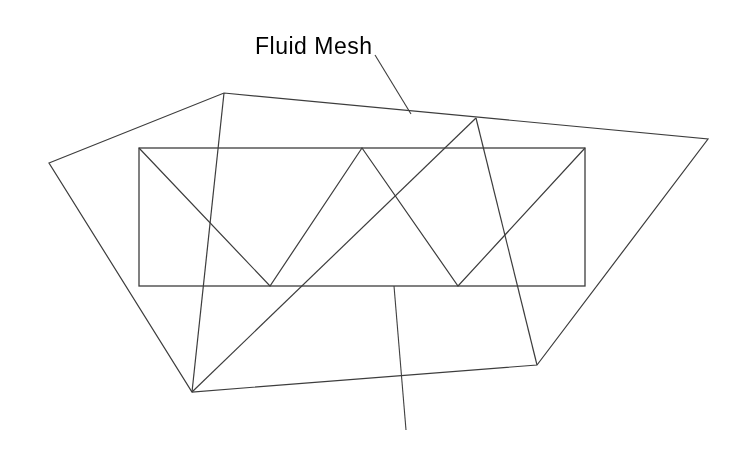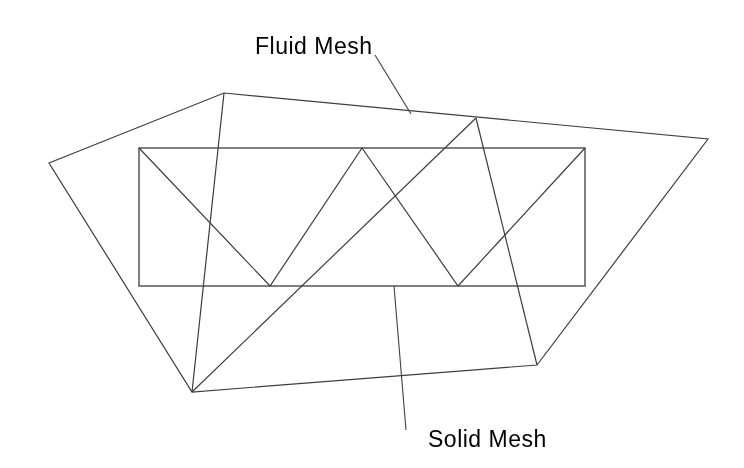--- a/index.html
+++ b/index.html
@@ -40,14 +40,13 @@
       <polygon points="49,163 224,93 708,139 537,365 192,392" stroke-width="1.2" fill="none" stroke="#3d3d3d"></polygon>
       <line x1="224" y1="93" x2="192" y2="392" stroke-width="1.2" fill="none" stroke="#3d3d3d"></line>
       <line x1="192" y1="392" x2="476" y2="118" stroke-width="1.2" fill="none" stroke="#3d3d3d"></line>
       <line x1="476" y1="118" x2="537" y2="365" stroke-width="1.2" fill="none" stroke="#3d3d3d"></line>
       <rect x="139" y="148" width="446" height="138" stroke-width="1.3" fill="none" stroke="#3d3d3d"></rect>
       <polyline points="139,148 270,286 362,148 458,286 585,148" stroke-width="1.2" fill="none" stroke="#3d3d3d"></polyline>
       <line x1="375" y1="55" x2="411" y2="114" stroke-width="1.1" fill="none" stroke="#3d3d3d"></line>
       <line x1="394" y1="286" x2="406" y2="430" stroke-width="1.1" fill="none" stroke="#3d3d3d"></line>
     </svg>
   <div class="mesh-label" id="fluid-label">Fluid Mesh</div>
-  <div class="mesh-label" id="solid-label">Solid Mesh</div>
 </div>
 
 </body></html>

